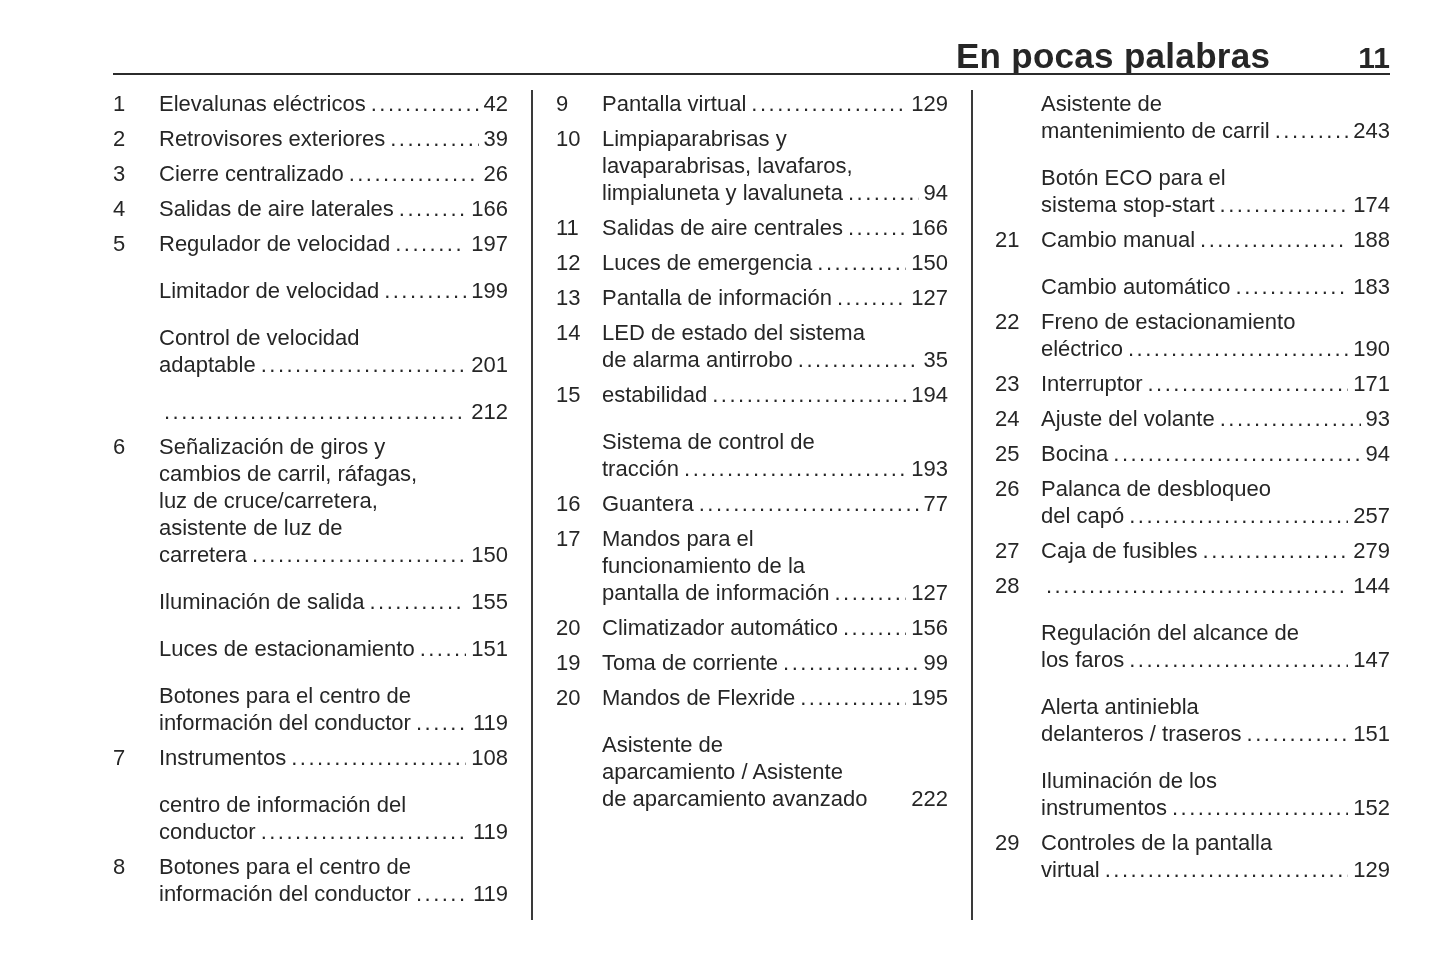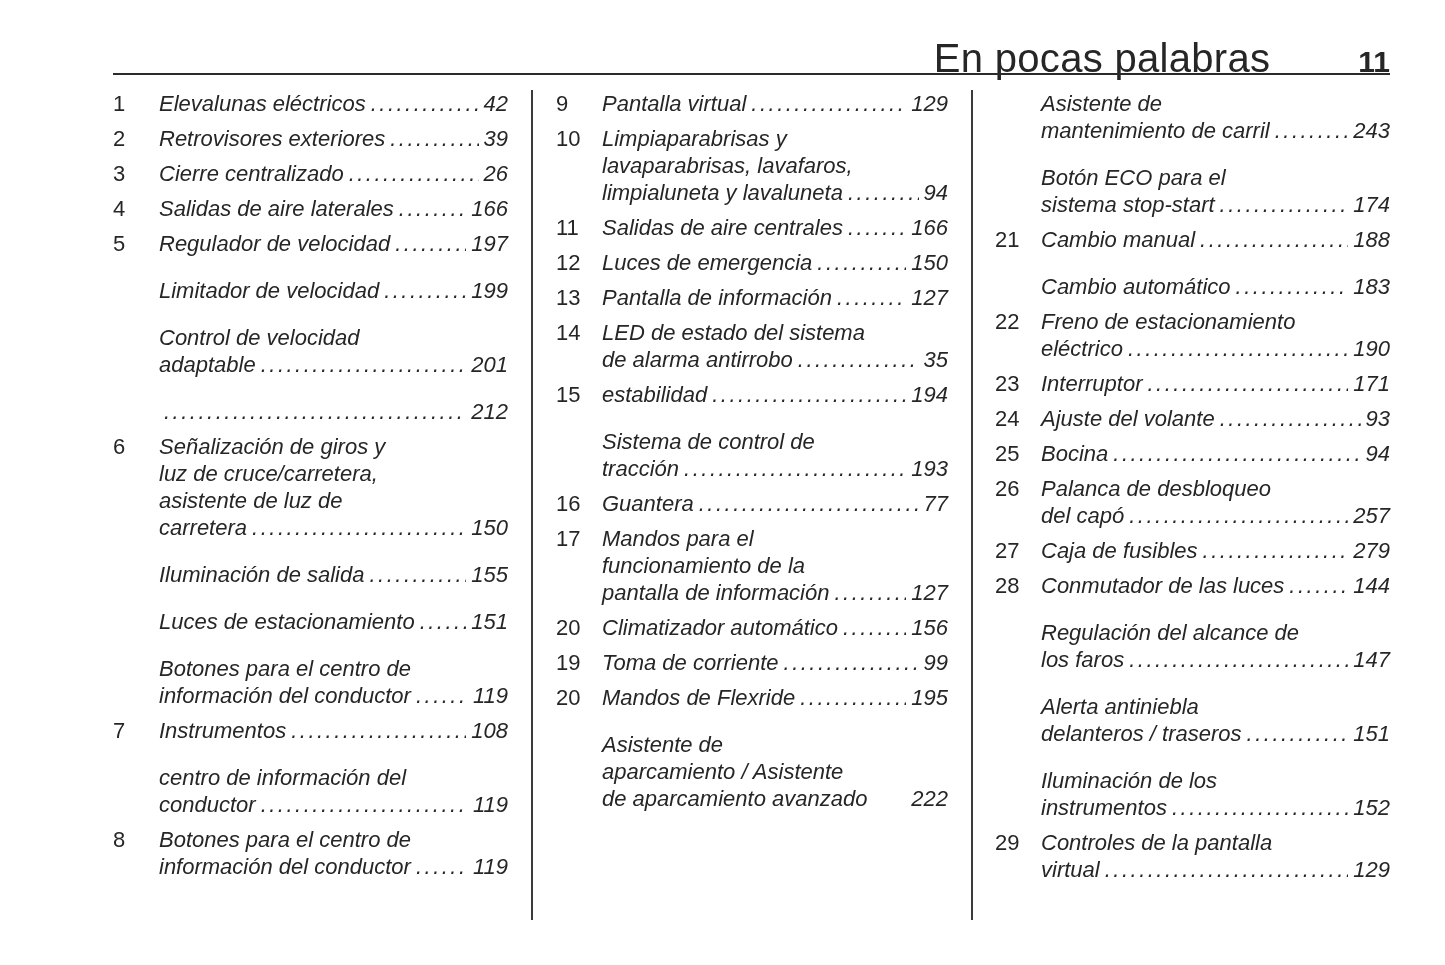--- a/index.html
+++ b/index.html
@@ -13,22 +13,22 @@
     overflow: hidden;
   }
   .header {
     position: absolute;
     top: 36px;
     right: 55px;
     display: flex;
     align-items: baseline;
   }
   .title {
-    font-size: 40px;
-    font-weight: normal;
+    font-size: 35px;
+    font-weight: bold;
     letter-spacing: 0.3px;
     white-space: nowrap;
   }
   .pagenum {
     font-size: 30px;
     font-weight: bold;
     margin-left: 88px;
   }
   .rule {
     position: absolute;
@@ -55,21 +55,21 @@
     justify-self: center;
   }
   .col {
     font-size: 22px;
     line-height: 27px;
   }
   .entry { display: flex; margin-top: 20px; }
   .entry.numbered { margin-top: 8px; }
   .col .entry:first-child { margin-top: 0; }
   .entry-num { width: 46px; flex: none; }
-  .entry-body { flex: 1 1 auto; min-width: 0; display: block; font-style: italic; }
+  .entry-body { flex: 1 1 auto; min-width: 0; display: block; }
   .line { white-space: nowrap; }
   .lastline { display: flex; align-items: baseline; }
   .lastline .txt { flex: none; white-space: nowrap; }
   .dots {
     flex: 1 1 auto;
     min-width: 0;
     overflow: hidden;
     white-space: nowrap;
     letter-spacing: 2.5px;
     padding-left: 5px;
@@ -164,20 +164,21 @@
             <div class="lastline">
               <span class="dots">..........................................................................................</span>
               <span class="page-ref">212</span>
             </div>
           </span>
         </div>
         <div class="entry numbered">
           <span class="entry-num">6</span>
           <span class="entry-body">
             <div class="line">Señalización de giros y</div>
+            <div class="line">cambios de carril, ráfagas,</div>
             <div class="line">luz de cruce/carretera,</div>
             <div class="line">asistente de luz de</div>
             <div class="lastline">
               <span class="txt">carretera</span>
               <span class="dots">..........................................................................................</span>
               <span class="page-ref">150</span>
             </div>
           </span>
         </div>
         <div class="entry">
@@ -498,21 +499,20 @@
               <span class="txt">Caja de fusibles</span>
               <span class="dots">..........................................................................................</span>
               <span class="page-ref">279</span>
             </div>
           </span>
         </div>
         <div class="entry numbered">
           <span class="entry-num">28</span>
           <span class="entry-body">
             <div class="lastline">
-              <span class="txt">Conmutador de las luces</span>
               <span class="dots">..........................................................................................</span>
               <span class="page-ref">144</span>
             </div>
           </span>
         </div>
         <div class="entry">
           <span class="entry-num"></span>
           <span class="entry-body">
             <div class="line">Regulación del alcance de</div>
             <div class="lastline">

